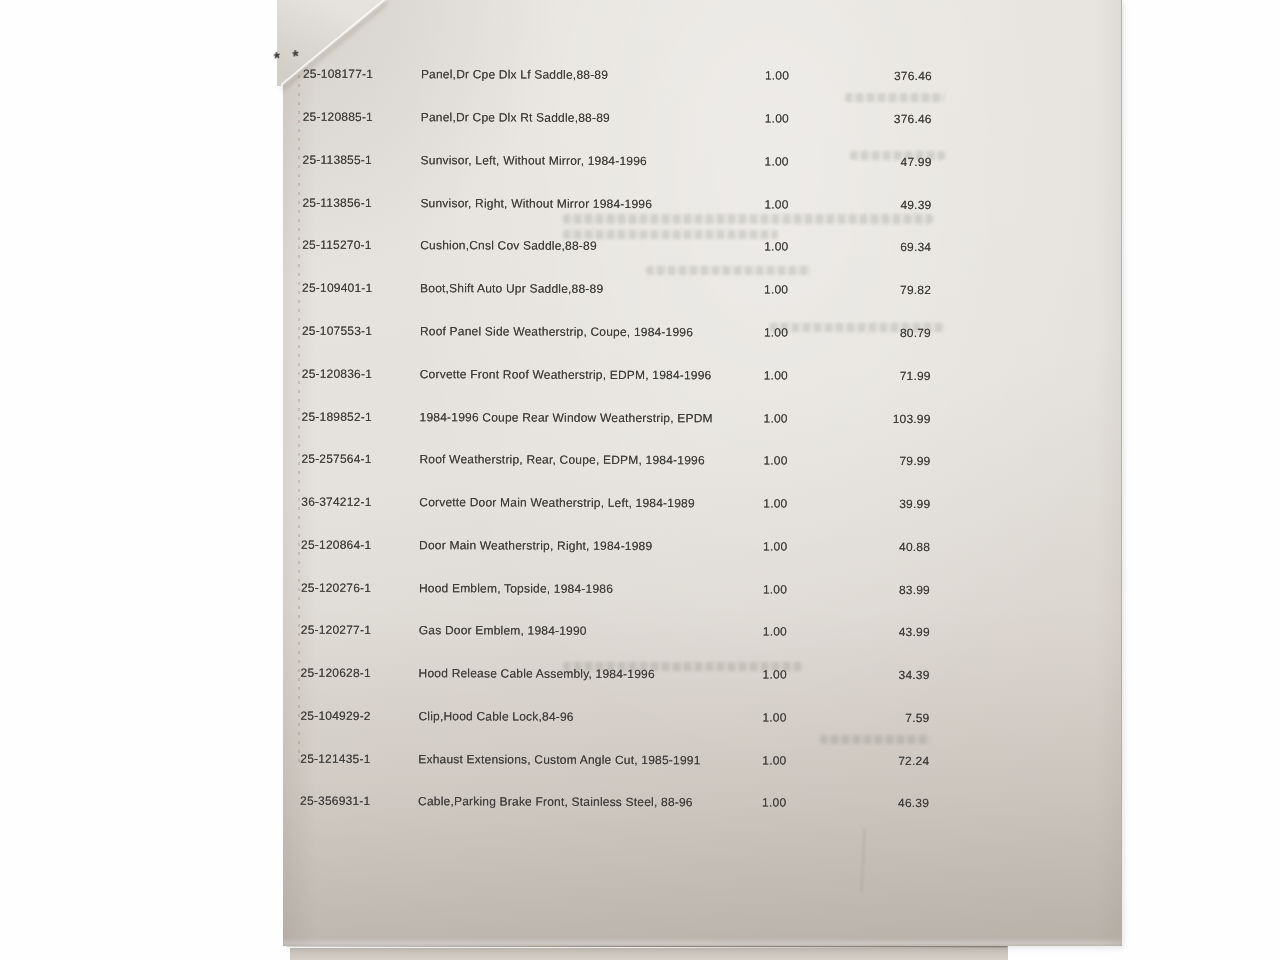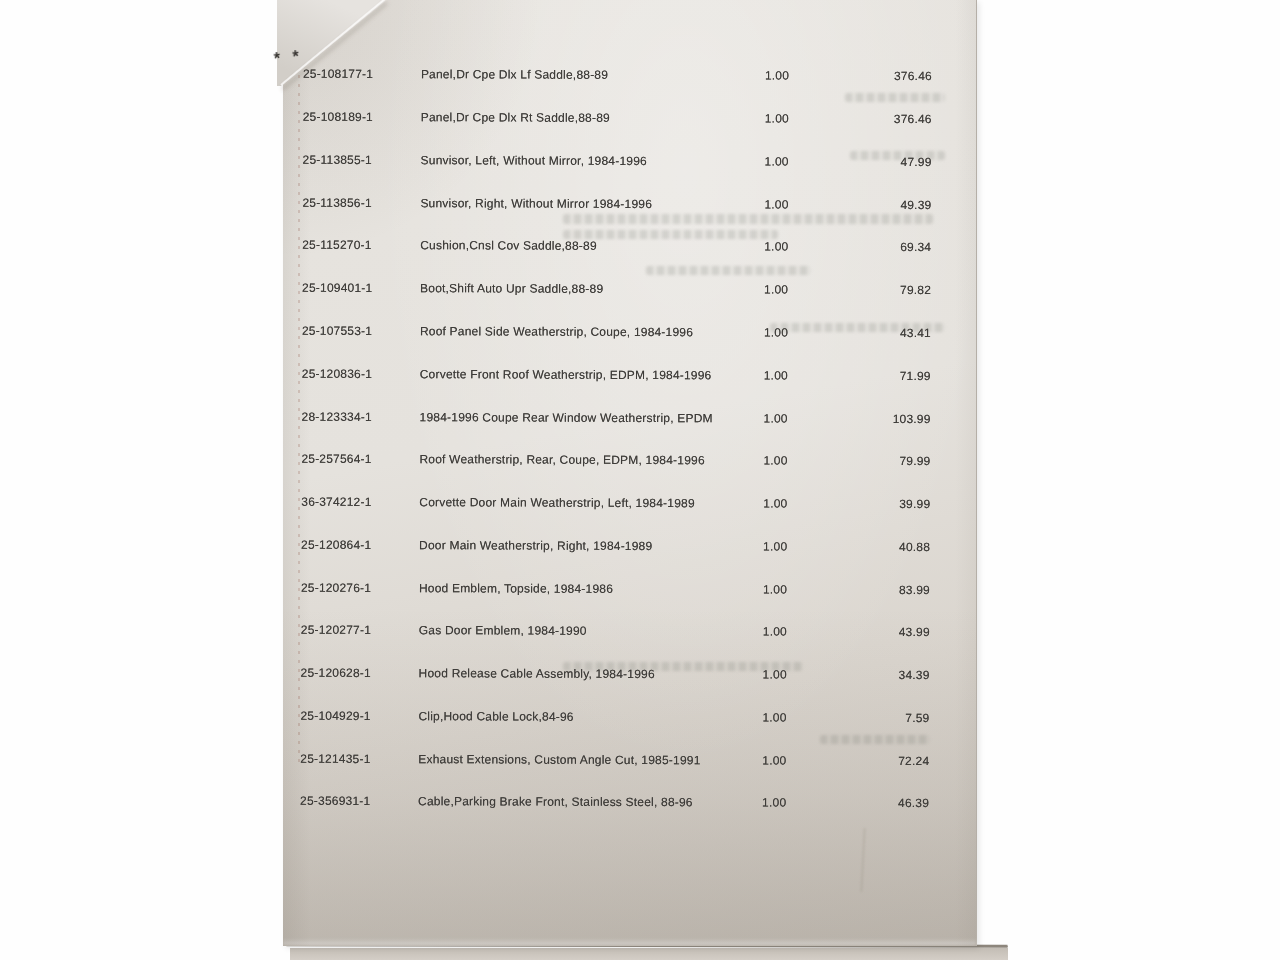--- a/index.html
+++ b/index.html
@@ -15,21 +15,21 @@
     background:linear-gradient(to bottom,#c3bdb5,#d4cec7);
   }
   .sheet-gap{
     position:absolute;left:286px;top:944px;width:722px;height:3px;
     background:#8d867c;border-radius:2px;filter:blur(0.5px);
     transform:rotate(0.12deg);
   }
 
   
   .paper{
-    position:absolute;left:283px;top:0;width:693px;height:946px;
+    position:absolute;left:283px;top:0;width:838px;height:946px;
     background:
       radial-gradient(ellipse at 58% 18%, rgba(255,255,255,0.30), rgba(255,255,255,0) 55%),
       linear-gradient(170deg,#e7e4df 0%,#e5e2dd 45%,#dad5ce 72%,#ccc6be 100%);
     box-shadow:1px 0 0 #b5afa7, 3px 2px 6px rgba(0,0,0,0.10);
   }
   
   .vignette{
     position:absolute;inset:0;pointer-events:none;
     background:
       linear-gradient(to bottom, rgba(0,0,0,0) 64%, rgba(92,82,70,0.08) 84%, rgba(92,82,70,0.18) 100%),
@@ -131,21 +131,21 @@
     <div class="smudge s8"></div>
 
     <div class="rows" id="rows">
         <div class="row">
           <span class="cell-part">25-108177-1</span>
           <span class="cell-desc">Panel,Dr Cpe Dlx Lf Saddle,88-89</span>
           <span class="cell-qty">1.00</span>
           <span class="cell-price">376.46</span>
         </div>
         <div class="row">
-          <span class="cell-part">25-108189-1</span>
+          <span class="cell-part">25-120885-1</span>
           <span class="cell-desc">Panel,Dr Cpe Dlx Rt Saddle,88-89</span>
           <span class="cell-qty">1.00</span>
           <span class="cell-price">376.46</span>
         </div>
         <div class="row">
           <span class="cell-part">25-113855-1</span>
           <span class="cell-desc">Sunvisor, Left, Without Mirror, 1984-1996</span>
           <span class="cell-qty">1.00</span>
           <span class="cell-price">47.99</span>
         </div>
@@ -164,30 +164,30 @@
         <div class="row">
           <span class="cell-part">25-109401-1</span>
           <span class="cell-desc">Boot,Shift Auto Upr Saddle,88-89</span>
           <span class="cell-qty">1.00</span>
           <span class="cell-price">79.82</span>
         </div>
         <div class="row">
           <span class="cell-part">25-107553-1</span>
           <span class="cell-desc">Roof Panel Side Weatherstrip, Coupe, 1984-1996</span>
           <span class="cell-qty">1.00</span>
-          <span class="cell-price">43.41</span>
+          <span class="cell-price">80.79</span>
         </div>
         <div class="row">
           <span class="cell-part">25-120836-1</span>
           <span class="cell-desc">Corvette Front Roof Weatherstrip, EDPM, 1984-1996</span>
           <span class="cell-qty">1.00</span>
           <span class="cell-price">71.99</span>
         </div>
         <div class="row">
-          <span class="cell-part">28-123334-1</span>
+          <span class="cell-part">25-189852-1</span>
           <span class="cell-desc">1984-1996 Coupe Rear Window Weatherstrip, EPDM</span>
           <span class="cell-qty">1.00</span>
           <span class="cell-price">103.99</span>
         </div>
         <div class="row">
           <span class="cell-part">25-257564-1</span>
           <span class="cell-desc">Roof Weatherstrip, Rear, Coupe, EDPM, 1984-1996</span>
           <span class="cell-qty">1.00</span>
           <span class="cell-price">79.99</span>
         </div>
@@ -215,21 +215,21 @@
           <span class="cell-qty">1.00</span>
           <span class="cell-price">43.99</span>
         </div>
         <div class="row">
           <span class="cell-part">25-120628-1</span>
           <span class="cell-desc">Hood Release Cable Assembly, 1984-1996</span>
           <span class="cell-qty">1.00</span>
           <span class="cell-price">34.39</span>
         </div>
         <div class="row">
-          <span class="cell-part">25-104929-1</span>
+          <span class="cell-part">25-104929-2</span>
           <span class="cell-desc">Clip,Hood Cable Lock,84-96</span>
           <span class="cell-qty">1.00</span>
           <span class="cell-price">7.59</span>
         </div>
         <div class="row">
           <span class="cell-part">25-121435-1</span>
           <span class="cell-desc">Exhaust Extensions, Custom Angle Cut, 1985-1991</span>
           <span class="cell-qty">1.00</span>
           <span class="cell-price">72.24</span>
         </div>

